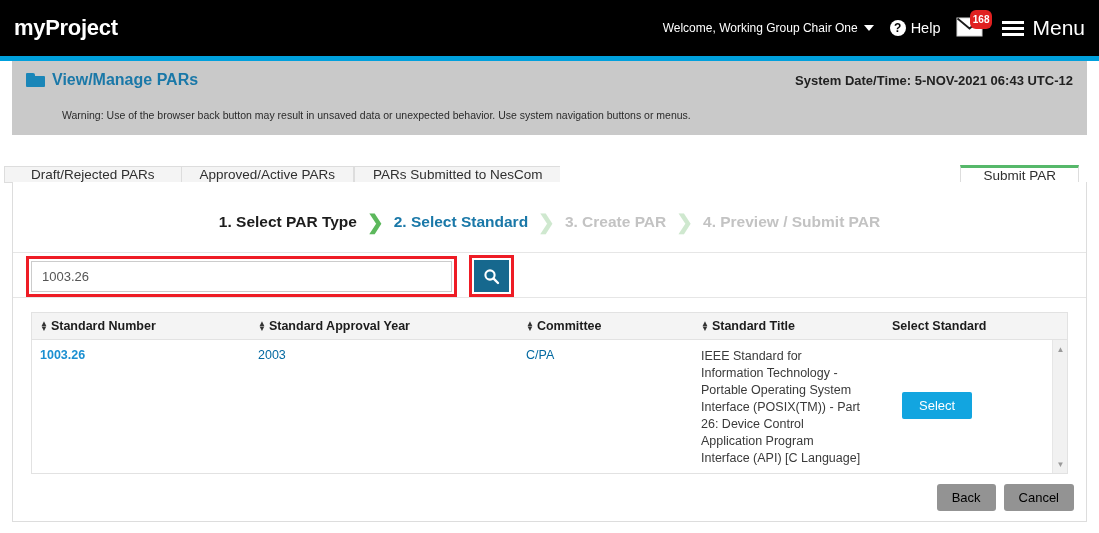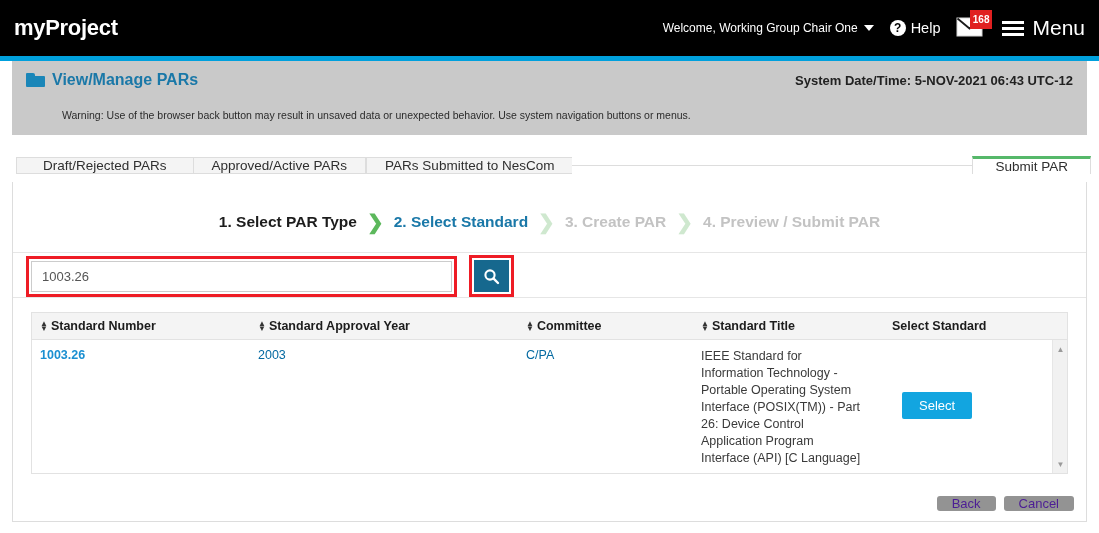--- a/index.html
+++ b/index.html
@@ -52,21 +52,21 @@
     width: 16px; height: 16px; border-radius: 50%;
     background: #ffffff; color: #000000;
     font-size: 12px; font-weight: bold;
     display: flex; align-items: center; justify-content: center;
     line-height: 1;
   }
   .mail-wrap { position: relative; width: 30px; height: 24px; }
   .badge {
     position: absolute; right: -6px; top: -6px;
     min-width: 19px; height: 19px; padding: 0 3px;
-    border-radius: 0; background: #e02020; color: #ffffff;
+    border-radius: 6px; background: #e02020; color: #ffffff;
     font-size: 10px; font-weight: bold;
     display: flex; align-items: center; justify-content: center;
     line-height: 1;
   }
   .menu-link {
     display: flex; align-items: center; gap: 8px;
     font-size: 21px; color: #ffffff; white-space: nowrap;
   }
   .hamburger { display: flex; flex-direction: column; gap: 3px; }
   .hamburger span { display: block; width: 22px; height: 3px; background: #ffffff; }
@@ -103,23 +103,23 @@
     font-size: 13px; font-weight: bold; white-space: nowrap;
     padding-top: 2px;
   }
   .warning {
     margin-top: 20px; margin-left: 36px;
     color: #2b2b2b; font-size: 10.5px; font-weight: normal;
   }
 
   
   .tabs {
-    position: absolute; left: 16px; top: 147px;
+    position: absolute; left: 4px; top: 147px;
     width: 1075px; height: 36px;
-    display: flex; align-items: center;
+    display: flex; align-items: flex-end;
   }
   .tab {
     background: #f4f4f4;
     border: 1px solid #dddddd;
     border-right: none;
     display: flex; align-items: center; justify-content: center;
     padding: 0 18px;
     font-size: 13.5px; color: #2f2f2f;
     white-space: nowrap;
   }
@@ -252,23 +252,23 @@
   }
   .vs-up { top: 2px; }
   .vs-down { bottom: 2px; }
 
   
   .panel-footer {
     position: absolute; right: 12px; bottom: 10px;
     display: flex; gap: 8px;
   }
   .gbtn {
-    background: #939393; color: #4c1d95;
+    background: #939393; color: #000000;
     border: none; border-radius: 3px;
-    font-size: 13px; padding: 0 15px;
+    font-size: 13px; padding: 6px 15px;
     font-family: "Liberation Sans", sans-serif;
     cursor: pointer;
   }
 </style>
 </head>
 <body>
 
 <div class="topbar">
   <div class="brand">myProject</div>
   <div class="topbar-right">

